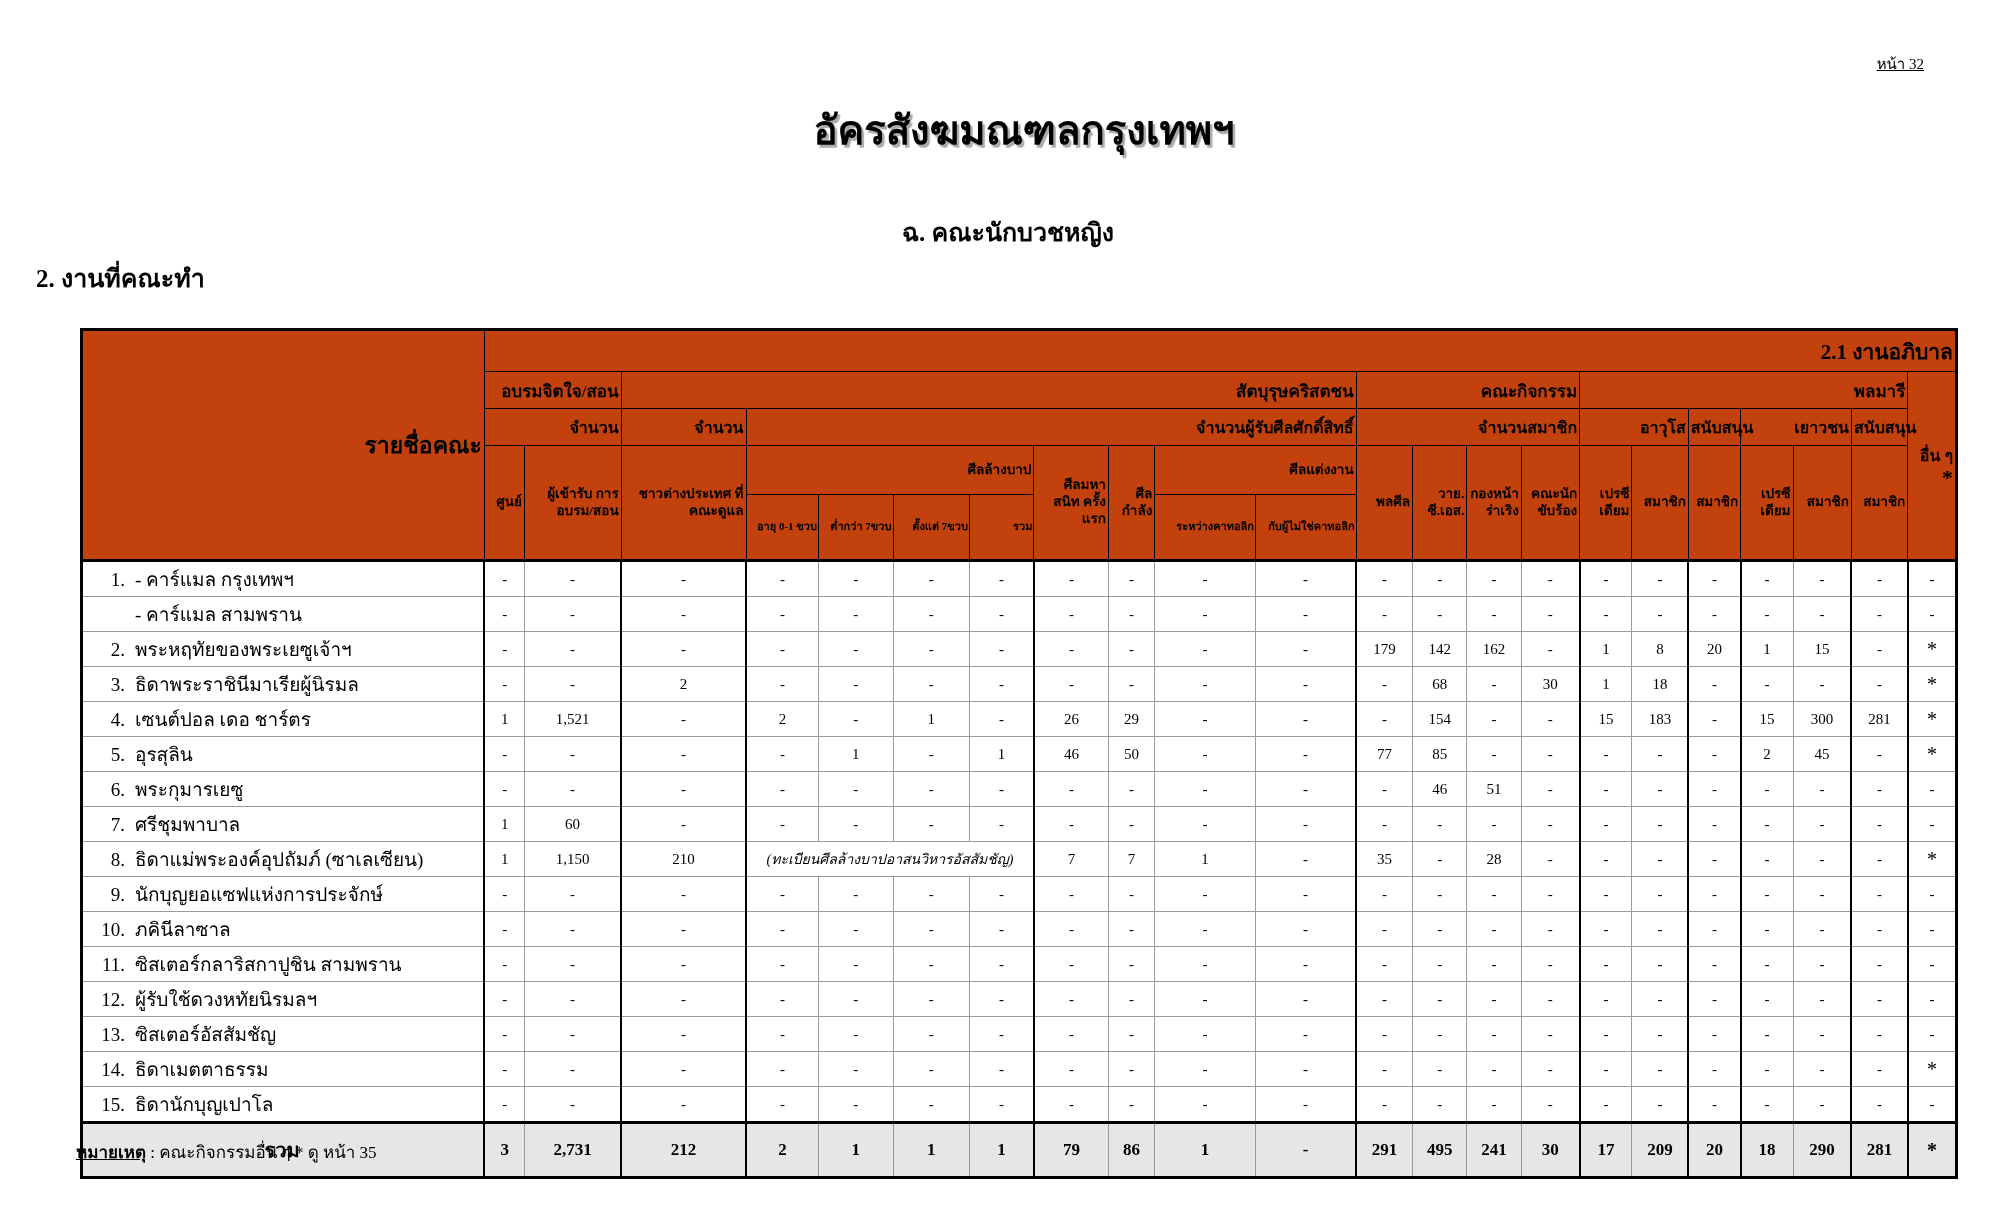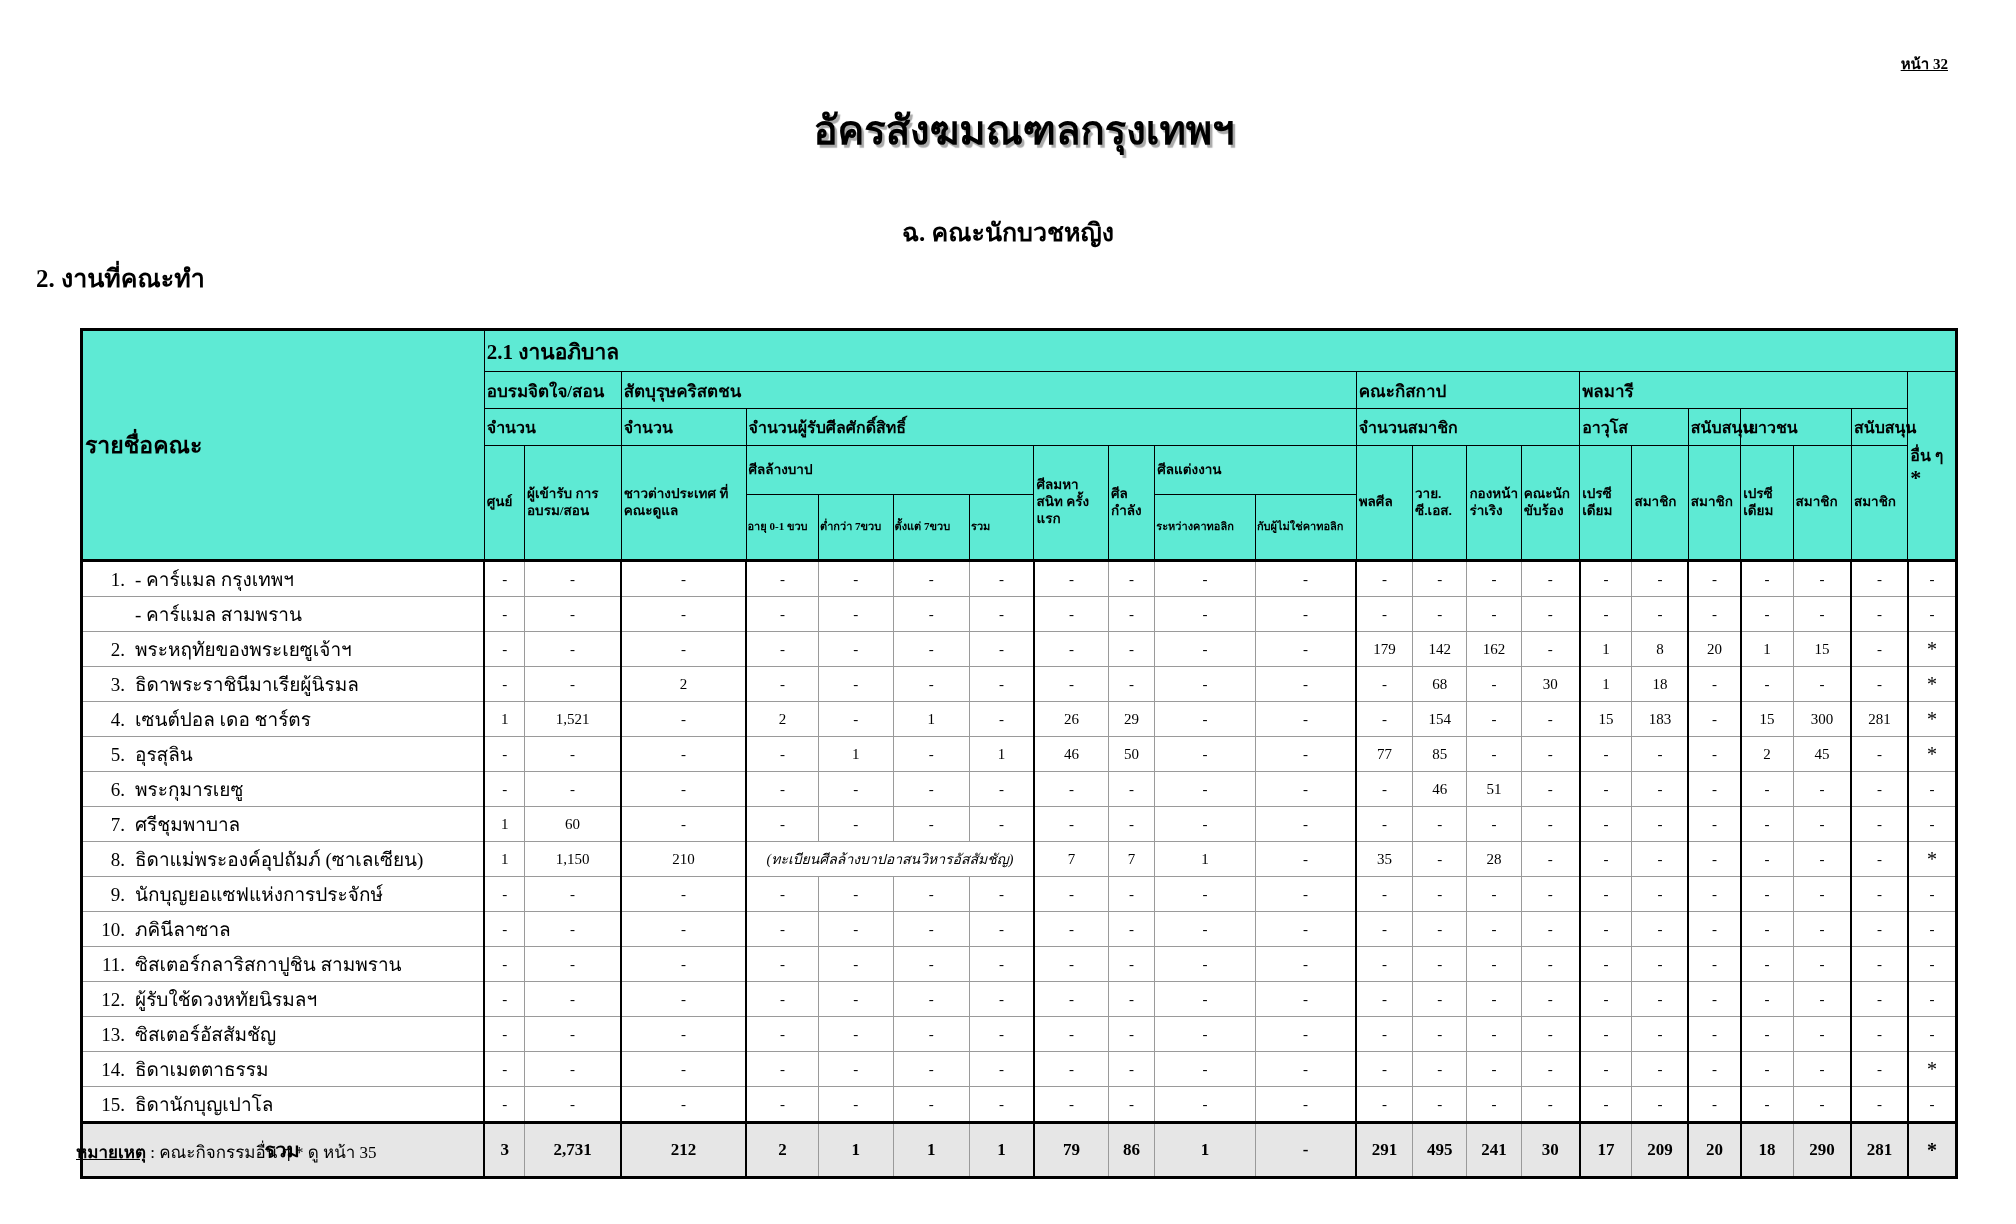--- a/index.html
+++ b/index.html
@@ -2,22 +2,22 @@
 <html><head>
 <meta charset="utf-8">
 <style>
   html,body{margin:0;padding:0;background:#fff;}
   body{
     width:2016px;height:1224px;
     font-family:"Liberation Serif","DejaVu Serif",serif;
     color:#000;position:relative;overflow:hidden;
   }
   .pageno{
-    position:absolute;top:52px;right:68px;
-    font-size:15px;text-decoration:underline;font-weight:bold;
+    position:absolute;top:52px;right:92px;
+    font-size:15px;text-decoration:underline;
   }
   .doc-title{
     position:absolute;top:98px;left:16px;width:100%;
     text-align:center;font-size:40px;font-weight:bold;
     text-shadow:2.5px 2.5px 1px #aaa;
   }
   .doc-sub1{
     position:absolute;top:212px;left:0;width:100%;
     text-align:center;font-size:25px;font-weight:bold;
   }
@@ -26,22 +26,22 @@
     text-align:left;font-size:25px;font-weight:bold;margin-left:36px;
   }
   table.report{
     position:absolute;left:80px;top:328px;
     width:1878px;border-collapse:collapse;table-layout:fixed;
     border:3px solid #000;
   }
   thead{border-bottom:3px solid #000;}
   tfoot{border-top:3px solid #000;}
   th{
-    border:1.5px solid #000;background:#5eead4;
-    font-weight:bold;padding:1px 2px;text-align:left;vertical-align:middle;
+    border:1.5px solid #000;background:#c2410c;
+    font-weight:bold;padding:1px 2px;text-align:right;vertical-align:middle;
   }
   td{
     border-left:1px solid #9a9a9a;border-top:1px solid #9a9a9a;
     text-align:center;vertical-align:middle;
     font-size:15px;height:34px;padding:0 2px;background:#fff;
   }
   td.thk{border-left:2px solid #000;}
   td.name-cell{
     text-align:left;padding-left:12px;font-size:19px;
     border-right:2.5px solid #000;white-space:nowrap;overflow:hidden;margin-top:20px;
@@ -106,21 +106,21 @@
       <col style="width:48px">
   </colgroup>
   <thead>
     <tr class="hdr-a">
       <th rowspan="5" class="h-name">รายชื่อคณะ</th>
       <th colspan="22" class="h-section">2.1 งานอภิบาล</th>
     </tr>
     <tr class="hdr-b">
       <th colspan="2" class="h-group">อบรมจิตใจ/สอน</th>
       <th colspan="9" class="h-group">สัตบุรุษคริสตชน</th>
-      <th colspan="4" class="h-group">คณะกิสกาป</th>
+      <th colspan="4" class="h-group">คณะกิจกรรม</th>
       <th colspan="6" class="h-group">พลมารี</th>
       <th rowspan="4" class="h-mid">
         <div>อื่น ๆ</div>
         <div class="other-star">*</div>
       </th>
     </tr>
     <tr class="hdr-c">
       <th colspan="2" class="h-mid">จำนวน</th>
       <th class="h-mid">จำนวน</th>
       <th colspan="8" class="h-mid">จำนวนผู้รับศีลศักดิ์สิทธิ์</th>

